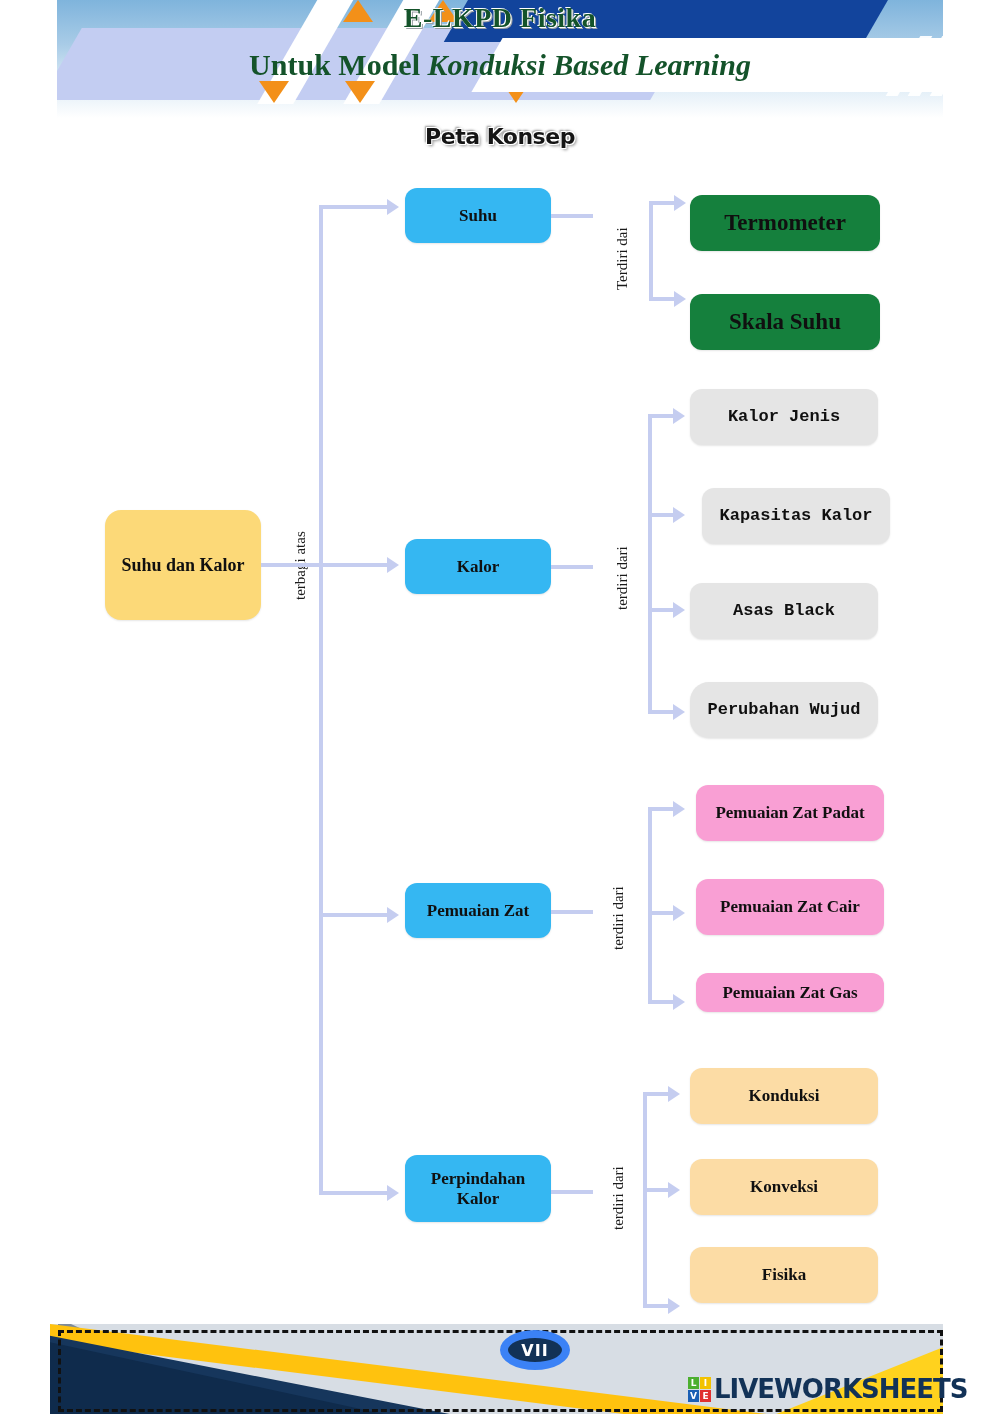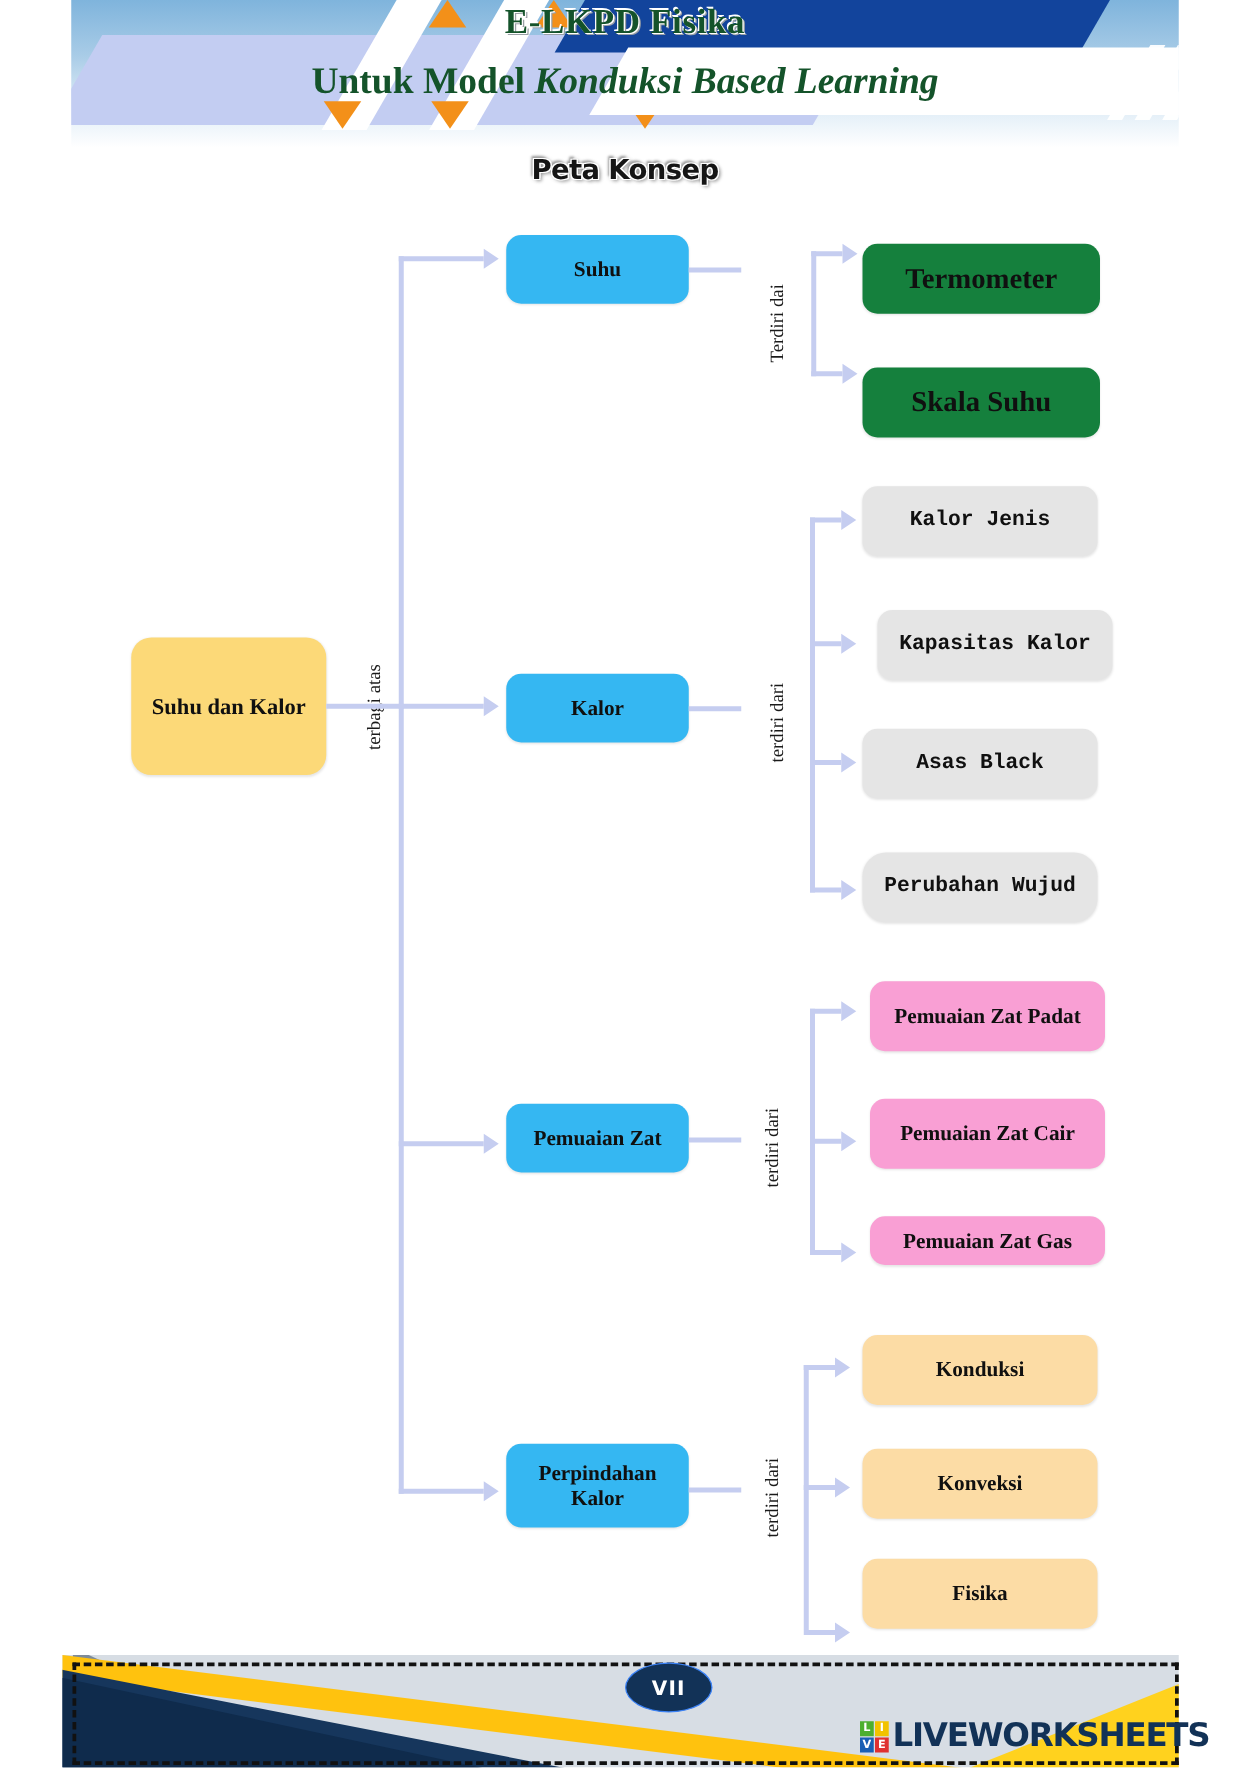--- a/index.html
+++ b/index.html
@@ -131,21 +131,21 @@
     position:absolute;left:8px;top:-6px;width:130px;height:60px;
     background:#6f7d8c;opacity:.85;
     clip-path:polygon(0 0, 100% 100%, 0 100%);
   }
   .f-dash{
     position:absolute;left:58px;top:1330px;width:885px;height:82px;
     border:3px dashed #111111;box-sizing:border-box;
   }
   .vii{
     position:absolute;left:500px;top:1330px;width:70px;height:40px;
-    border-radius:50%;background:#123257;border:1px solid #3b82f6;
+    border-radius:50%;background:#123257;border:8px solid #3b82f6;
     display:flex;align-items:center;justify-content:center;
     font-family:"DejaVu Sans", sans-serif;font-weight:bold;font-size:16px;color:#ffffff;
     letter-spacing:1px;box-sizing:border-box;
   }
   .lw{
     position:absolute;left:688px;top:1374px;height:30px;
     display:flex;align-items:center;
   }
   .lw-grid{
     display:grid;grid-template-columns:11px 11px;grid-template-rows:12px 12px;

